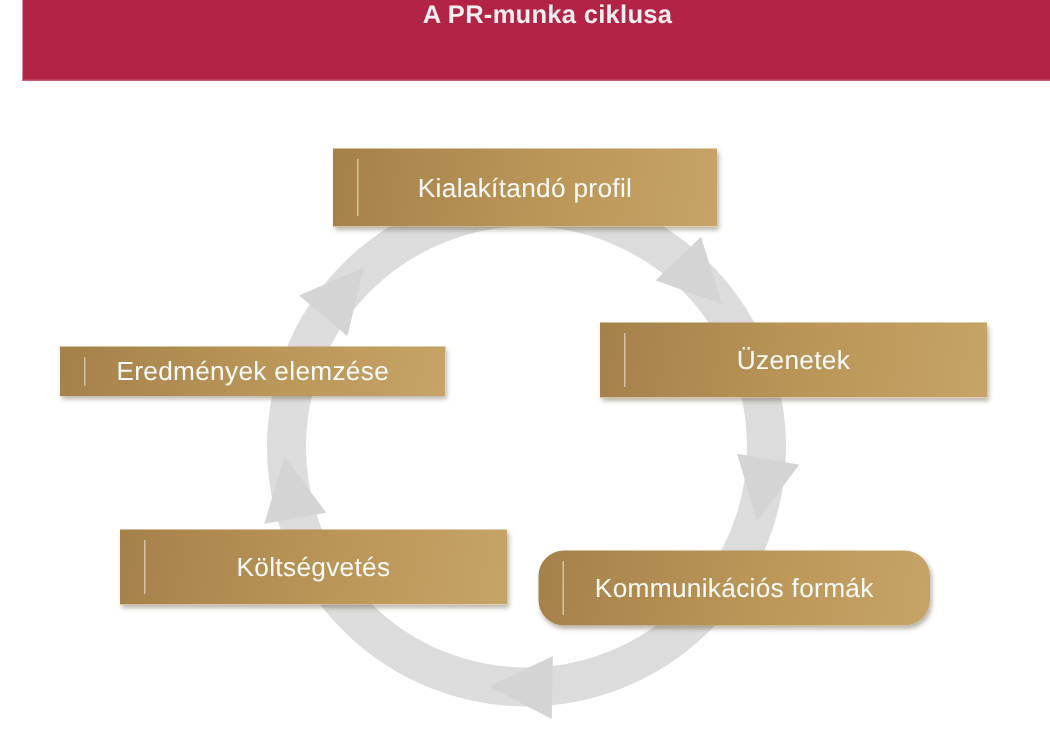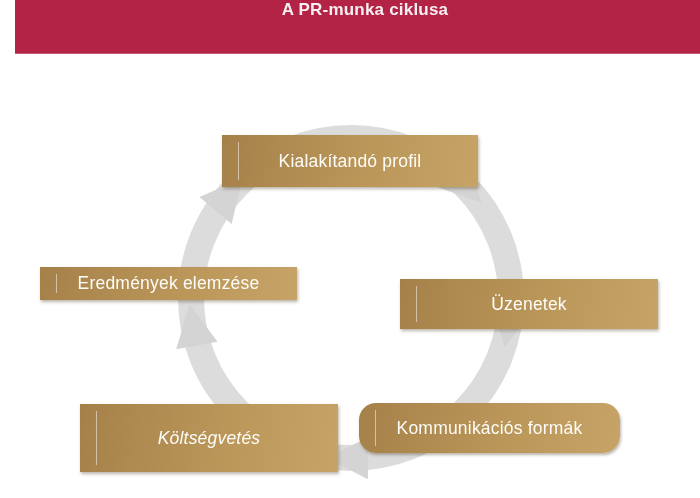--- a/index.html
+++ b/index.html
@@ -48,34 +48,33 @@
     background: linear-gradient(100deg,
       var(--box-dark, #a5814a) 0%,
       var(--box-mid, #bb9659) 55%,
       var(--box-light, #c6a367) 100%);
     box-shadow: 1px 2px 3px rgba(60, 45, 20, 0.35);
     color: var(--box-text, #fdfcf8);
     font-size: 17.5px;
     font-weight: 500;
     letter-spacing: 0.2px;
     text-align: center;
-    margin-top: 36px;
   }
   .node::before {
     content: "";
     position: absolute;
     left: 16px; top: 7px; bottom: 7px;
     width: 1px;
     background: rgba(255, 255, 255, 0.5);
   }
   
   .pos-top          { left: 222px; top:  45px; width: 256px; height: 52px; }
   .pos-left         { left:  40px; top: 177px; width: 257px; height: 33px; }
-  .pos-right        { left: 400px; top: 189px; width: 258px; height: 50px; }
-  .pos-bottom-left  { left:  80px; top: 314px; width: 258px; height: 68px; font-style: italic; }
+  .pos-right        { left: 400px; top: 161px; width: 258px; height: 50px; }
+  .pos-bottom-left  { left:  80px; top: 299px; width: 258px; height: 50px; }
   .pos-bottom-right { left: 359px; top: 313px; width: 261px; height: 50px; border-radius: 17px; }
 </style>
 </head>
 <body>
 
 <div class="slide">
 
   <div class="title-bar">
     <h1>A PR-munka ciklusa</h1>
   </div>

